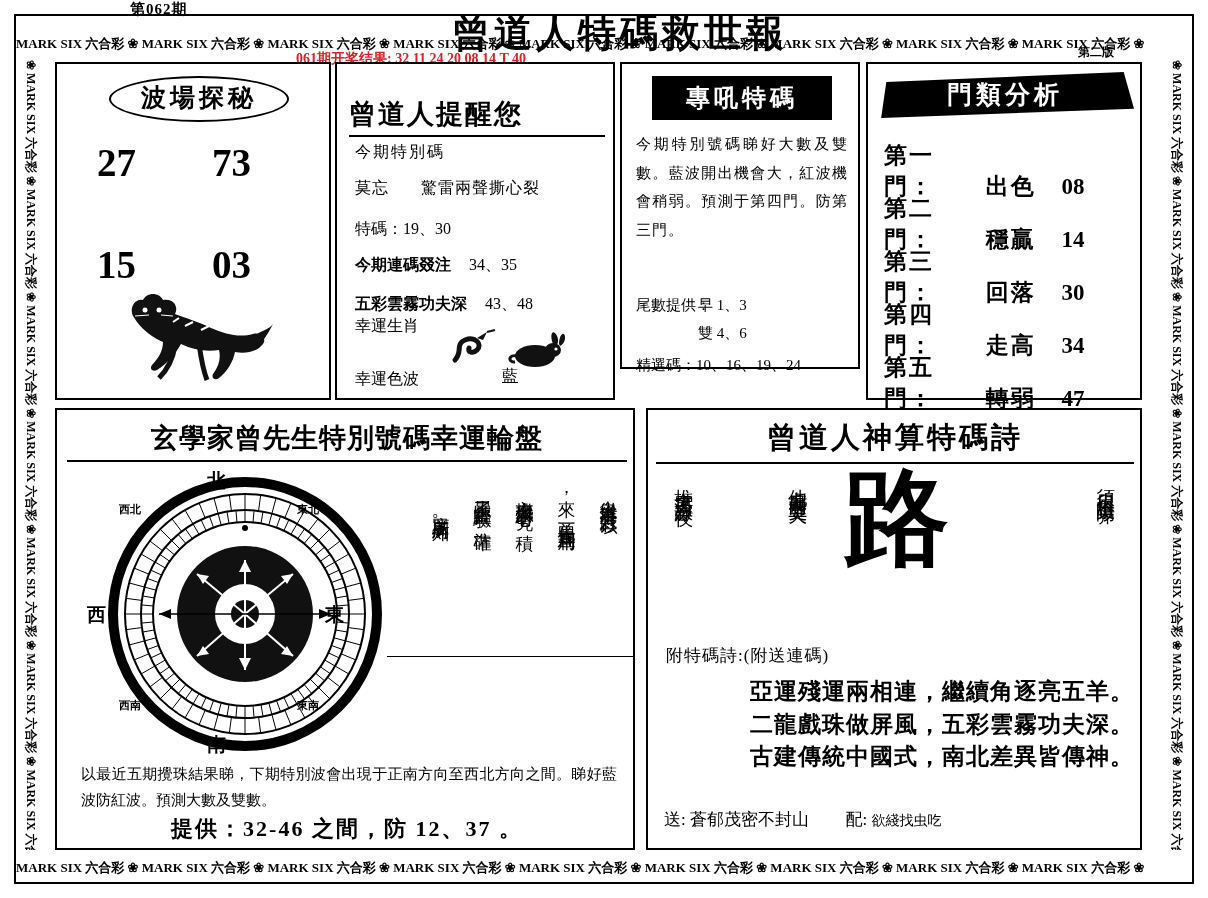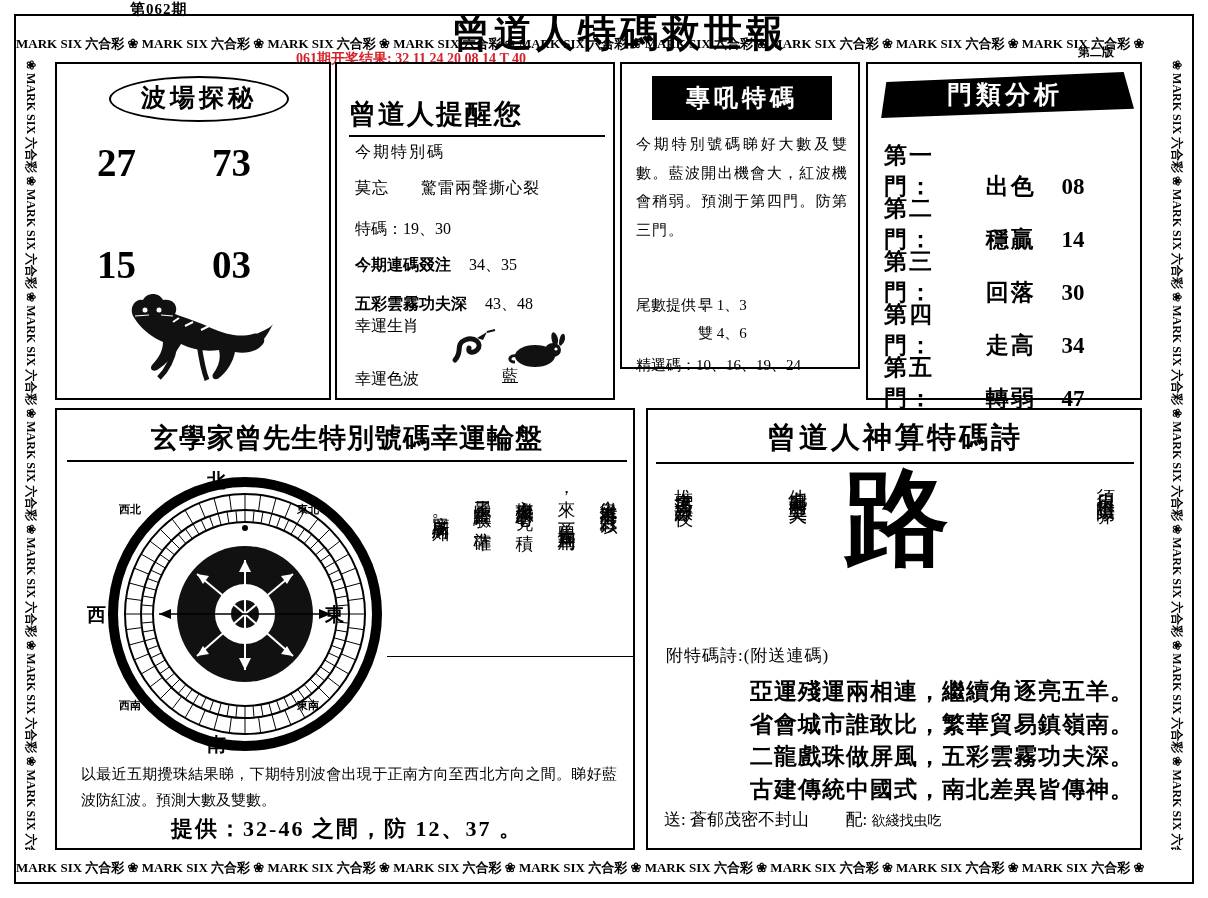--- a/index.html
+++ b/index.html
@@ -491,21 +491,20 @@
 
   <div class="box" id="box6">
     <div class="b6-title">曾道人神算特碼詩</div>
     <div class="bigword">路</div>
     <div class="pv pv0">推窗雲淡寂靜夜</div>
     <div class="pv pv2">他處暴雨五更天</div>
     <div class="pv pv4">須臾日出陰陽界</div>
     <div class="b6-sub">附特碼詩:(附送連碼)</div>
     <div class="poem">
       <div>亞運殘運兩相連，繼續角逐亮五羊。</div>
-      <div>省會城市誰敢比，繁華貿易鎮嶺南。</div>
       <div>二龍戲珠做屏風，五彩雲霧功夫深。</div>
       <div>古建傳統中國式，南北差異皆傳神。</div>
     </div>
     <div class="b6-foot">
       <span>送:</span>
       <span>蒼郁茂密不封山</span>
       <span style="display:inline-block;width:28px"></span>
       <span>配:</span>
       <span class="small">欲綫找虫吃</span>
     </div>

